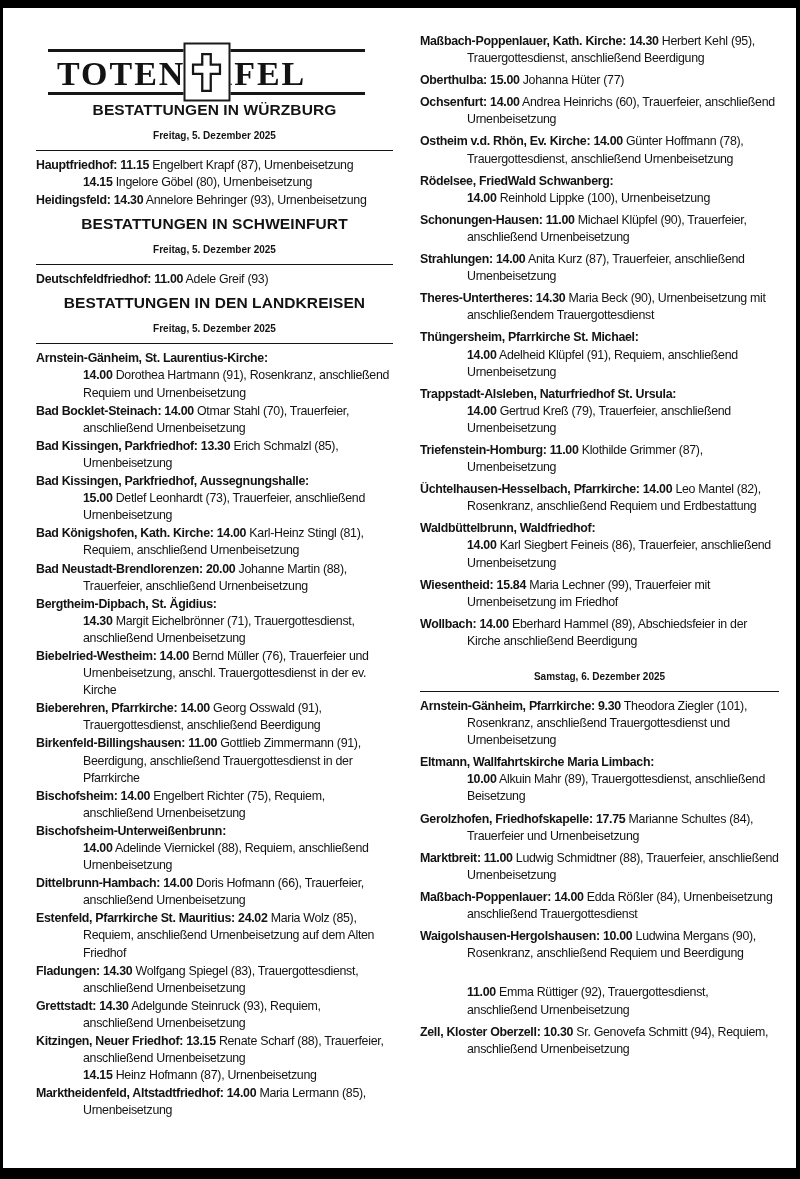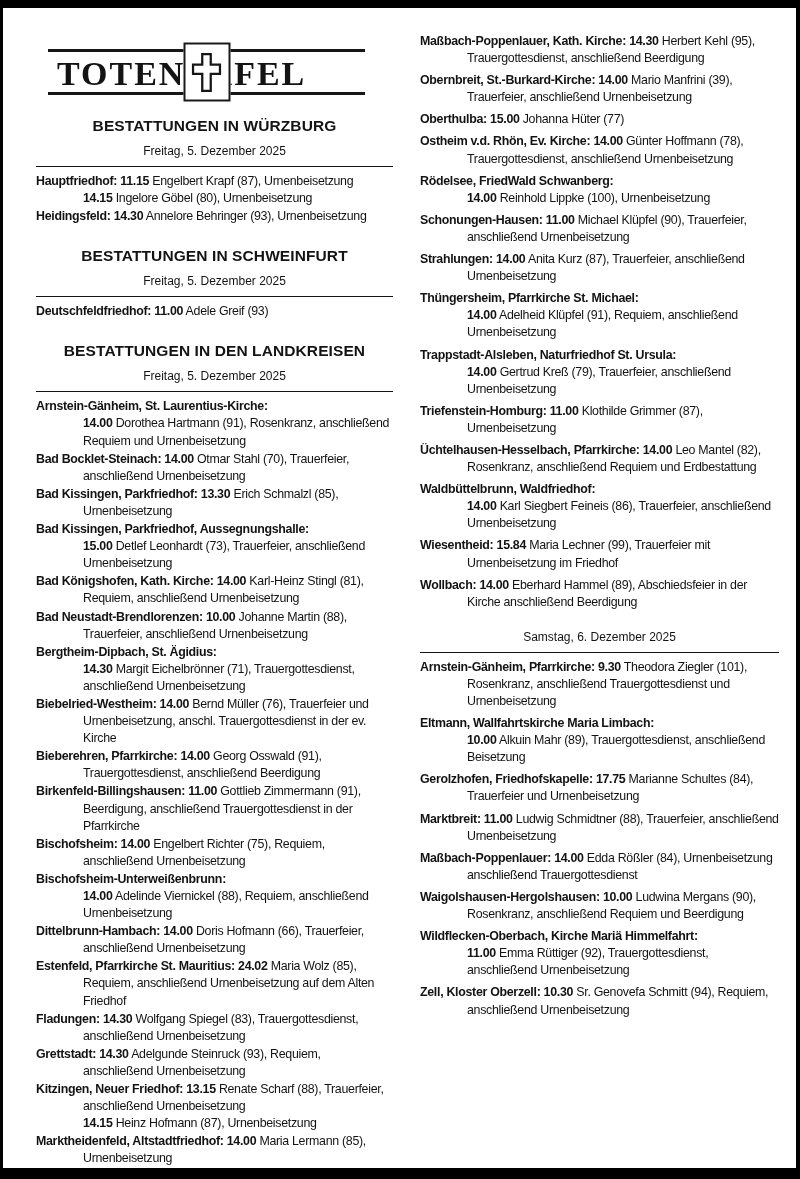--- a/index.html
+++ b/index.html
@@ -26,24 +26,24 @@
     letter-spacing:2px;line-height:1;padding-top:3px;
   }
   .cross-box{
     position:absolute;left:50%;top:50%;transform:translate(-50%,-50%);
     width:43px;height:55px;background:#fff;border:2.5px solid #1a1a1a;
     display:flex;align-items:center;justify-content:center;z-index:2;
   }
 
   
   .section-head,.date-head{text-align:center;}
-  .section-head{margin-top:22px;}
+  .section-head{margin-top:6px;}
   .date-head{margin-top:18px;}
   .section-title{font-size:15.5px;font-weight:800;letter-spacing:0.1px;line-height:18px;}
-  .section-date{font-size:12px;font-weight:400;margin-top:8px;line-height:17px;}
+  .section-date{font-size:10px;font-weight:700;margin-top:8px;line-height:17px;}
   .rule{border-top:1.7px solid #141414;margin:6px 0;}
 
   
   .entry{
     margin:0 0 1px 0;padding-left:47px;text-indent:-47px;
     font-size:12.4px;line-height:17.1px;letter-spacing:-0.3px;
   }
   .entry.spaced{margin-bottom:5px;}
   .entry b{font-weight:700;}
 </style>
@@ -78,58 +78,59 @@
         <div class="section-head">
           <div class="section-title">BESTATTUNGEN IN DEN LANDKREISEN</div>
           <div class="section-date">Freitag, 5. Dezember 2025</div>
           <div class="rule"></div>
         </div>
         <p class="entry"><b>Arnstein-Gänheim, St. Laurentius-Kirche:</b><br><b>14.00</b> Dorothea Hartmann (91), Rosenkranz, anschließend Requiem und Urnenbeisetzung</p>
         <p class="entry"><b>Bad Bocklet-Steinach: 14.00</b> Otmar Stahl (70), Trauerfeier, anschließend Urnenbeisetzung</p>
         <p class="entry"><b>Bad Kissingen, Parkfriedhof: 13.30</b> Erich Schmalzl (85), Urnenbeisetzung</p>
         <p class="entry"><b>Bad Kissingen, Parkfriedhof, Aussegnungshalle:</b><br><b>15.00</b> Detlef Leonhardt (73), Trauerfeier, anschließend Urnenbeisetzung</p>
         <p class="entry"><b>Bad Königshofen, Kath. Kirche: 14.00</b> Karl-Heinz Stingl (81), Requiem, anschließend Urnenbeisetzung</p>
-        <p class="entry"><b>Bad Neustadt-Brendlorenzen: 10.00</b> Johanne Martin (88), Trauerfeier, anschließend Urnenbeisetzung</p>
+        <p class="entry"><b>Bad Neustadt-Brendlorenzen: 20.00</b> Johanne Martin (88), Trauerfeier, anschließend Urnenbeisetzung</p>
         <p class="entry"><b>Bergtheim-Dipbach, St. Ägidius:</b><br><b>14.30</b> Margit Eichelbrönner (71), Trauergottesdienst, anschließend Urnenbeisetzung</p>
         <p class="entry"><b>Biebelried-Westheim: 14.00</b> Bernd Müller (76), Trauerfeier und Urnenbeisetzung, anschl. Trauergottesdienst in der ev. Kirche</p>
         <p class="entry"><b>Bieberehren, Pfarrkirche: 14.00</b> Georg Osswald (91), Trauergottesdienst, anschließend Beerdigung</p>
         <p class="entry"><b>Birkenfeld-Billingshausen: 11.00</b> Gottlieb Zimmermann (91), Beerdigung, anschließend Trauergottesdienst in der Pfarrkirche</p>
         <p class="entry"><b>Bischofsheim: 14.00</b> Engelbert Richter (75), Requiem, anschließend Urnenbeisetzung</p>
         <p class="entry"><b>Bischofsheim-Unterweißenbrunn:</b><br><b>14.00</b> Adelinde Viernickel (88), Requiem, anschließend Urnenbeisetzung</p>
         <p class="entry"><b>Dittelbrunn-Hambach: 14.00</b> Doris Hofmann (66), Trauerfeier, anschließend Urnenbeisetzung</p>
         <p class="entry"><b>Estenfeld, Pfarrkirche St. Mauritius: 24.02</b> Maria Wolz (85), Requiem, anschließend Urnenbeisetzung auf dem Alten Friedhof</p>
         <p class="entry"><b>Fladungen: 14.30</b> Wolfgang Spiegel (83), Trauergottesdienst, anschließend Urnenbeisetzung</p>
         <p class="entry"><b>Grettstadt: 14.30</b> Adelgunde Steinruck (93), Requiem, anschließend Urnenbeisetzung</p>
         <p class="entry"><b>Kitzingen, Neuer Friedhof: 13.15</b> Renate Scharf (88), Trauerfeier, anschließend Urnenbeisetzung<br><b>14.15</b> Heinz Hofmann (87), Urnenbeisetzung</p>
         <p class="entry"><b>Marktheidenfeld, Altstadtfriedhof: 14.00</b> Maria Lermann (85), Urnenbeisetzung</p>
       </div>
   </div>
   <div class="col col-right">
     <div class="blocks">
         <p class="entry spaced"><b>Maßbach-Poppenlauer, Kath. Kirche: 14.30</b> Herbert Kehl (95), Trauergottesdienst, anschließend Beerdigung</p>
-        <p class="entry spaced"><b>Obernbreit, St.-Burkard-Kirche: 14.00</b> Mario Manfrini (39), Trauerfeier, anschließend Urnenbeisetzung</p>
         <p class="entry spaced"><b>Oberthulba: 15.00</b> Johanna Hüter (77)</p>
+        <p class="entry spaced"><b>Ochsenfurt: 14.00</b> Andrea Heinrichs (60), Trauerfeier, anschließend Urnenbeisetzung</p>
         <p class="entry spaced"><b>Ostheim v.d. Rhön, Ev. Kirche: 14.00</b> Günter Hoffmann (78), Trauergottesdienst, anschließend Urnenbeisetzung</p>
         <p class="entry spaced"><b>Rödelsee, FriedWald Schwanberg:</b><br><b>14.00</b> Reinhold Lippke (100), Urnenbeisetzung</p>
         <p class="entry spaced"><b>Schonungen-Hausen: 11.00</b> Michael Klüpfel (90), Trauerfeier, anschließend Urnenbeisetzung</p>
         <p class="entry spaced"><b>Strahlungen: 14.00</b> Anita Kurz (87), Trauerfeier, anschließend Urnenbeisetzung</p>
+        <p class="entry spaced"><b>Theres-Untertheres: 14.30</b> Maria Beck (90), Urnenbeisetzung mit anschließendem Trauergottesdienst</p>
         <p class="entry spaced"><b>Thüngersheim, Pfarrkirche St. Michael:</b><br><b>14.00</b> Adelheid Klüpfel (91), Requiem, anschließend Urnenbeisetzung</p>
         <p class="entry spaced"><b>Trappstadt-Alsleben, Naturfriedhof St. Ursula:</b><br><b>14.00</b> Gertrud Kreß (79), Trauerfeier, anschließend Urnenbeisetzung</p>
         <p class="entry spaced"><b>Triefenstein-Homburg: 11.00</b> Klothilde Grimmer (87), Urnenbeisetzung</p>
         <p class="entry spaced"><b>Üchtelhausen-Hesselbach, Pfarrkirche: 14.00</b> Leo Mantel (82), Rosenkranz, anschließend Requiem und Erdbestattung</p>
         <p class="entry spaced"><b>Waldbüttelbrunn, Waldfriedhof:</b><br><b>14.00</b> Karl Siegbert Feineis (86), Trauerfeier, anschließend Urnenbeisetzung</p>
         <p class="entry spaced"><b>Wiesentheid: 15.84</b> Maria Lechner (99), Trauerfeier mit Urnenbeisetzung im Friedhof</p>
         <p class="entry spaced"><b>Wollbach: 14.00</b> Eberhard Hammel (89), Abschiedsfeier in der Kirche anschließend Beerdigung</p>
         <div class="date-head">
           <div class="section-date">Samstag, 6. Dezember 2025</div>
           <div class="rule"></div>
         </div>
         <p class="entry spaced"><b>Arnstein-Gänheim, Pfarrkirche: 9.30</b> Theodora Ziegler (101), Rosenkranz, anschließend Trauergottesdienst und Urnenbeisetzung</p>
         <p class="entry spaced"><b>Eltmann, Wallfahrtskirche Maria Limbach:</b><br><b>10.00</b> Alkuin Mahr (89), Trauergottesdienst, anschließend Beisetzung</p>
         <p class="entry spaced"><b>Gerolzhofen, Friedhofskapelle: 17.75</b> Marianne Schultes (84), Trauerfeier und Urnenbeisetzung</p>
         <p class="entry spaced"><b>Marktbreit: 11.00</b> Ludwig Schmidtner (88), Trauerfeier, anschließend Urnenbeisetzung</p>
         <p class="entry spaced"><b>Maßbach-Poppenlauer: 14.00</b> Edda Rößler (84), Urnenbeisetzung anschließend Trauergottesdienst</p>
         <p class="entry spaced"><b>Waigolshausen-Hergolshausen: 10.00</b> Ludwina Mergans (90), Rosenkranz, anschließend Requiem und Beerdigung</p>
-        <p class="entry spaced"><b>Wildflecken-Oberbach, Kirche Mariä Himmelfahrt:</b><br><b>11.00</b> Emma Rüttiger (92), Trauergottesdienst, anschließend Urnenbeisetzung</p>
+        <p class="entry spaced"><br><b>11.00</b> Emma Rüttiger (92), Trauergottesdienst, anschließend Urnenbeisetzung</p>
         <p class="entry spaced"><b>Zell, Kloster Oberzell: 10.30</b> Sr. Genovefa Schmitt (94), Requiem, anschließend Urnenbeisetzung</p>
       </div>
   </div>
 </div>
 
 </body></html>

